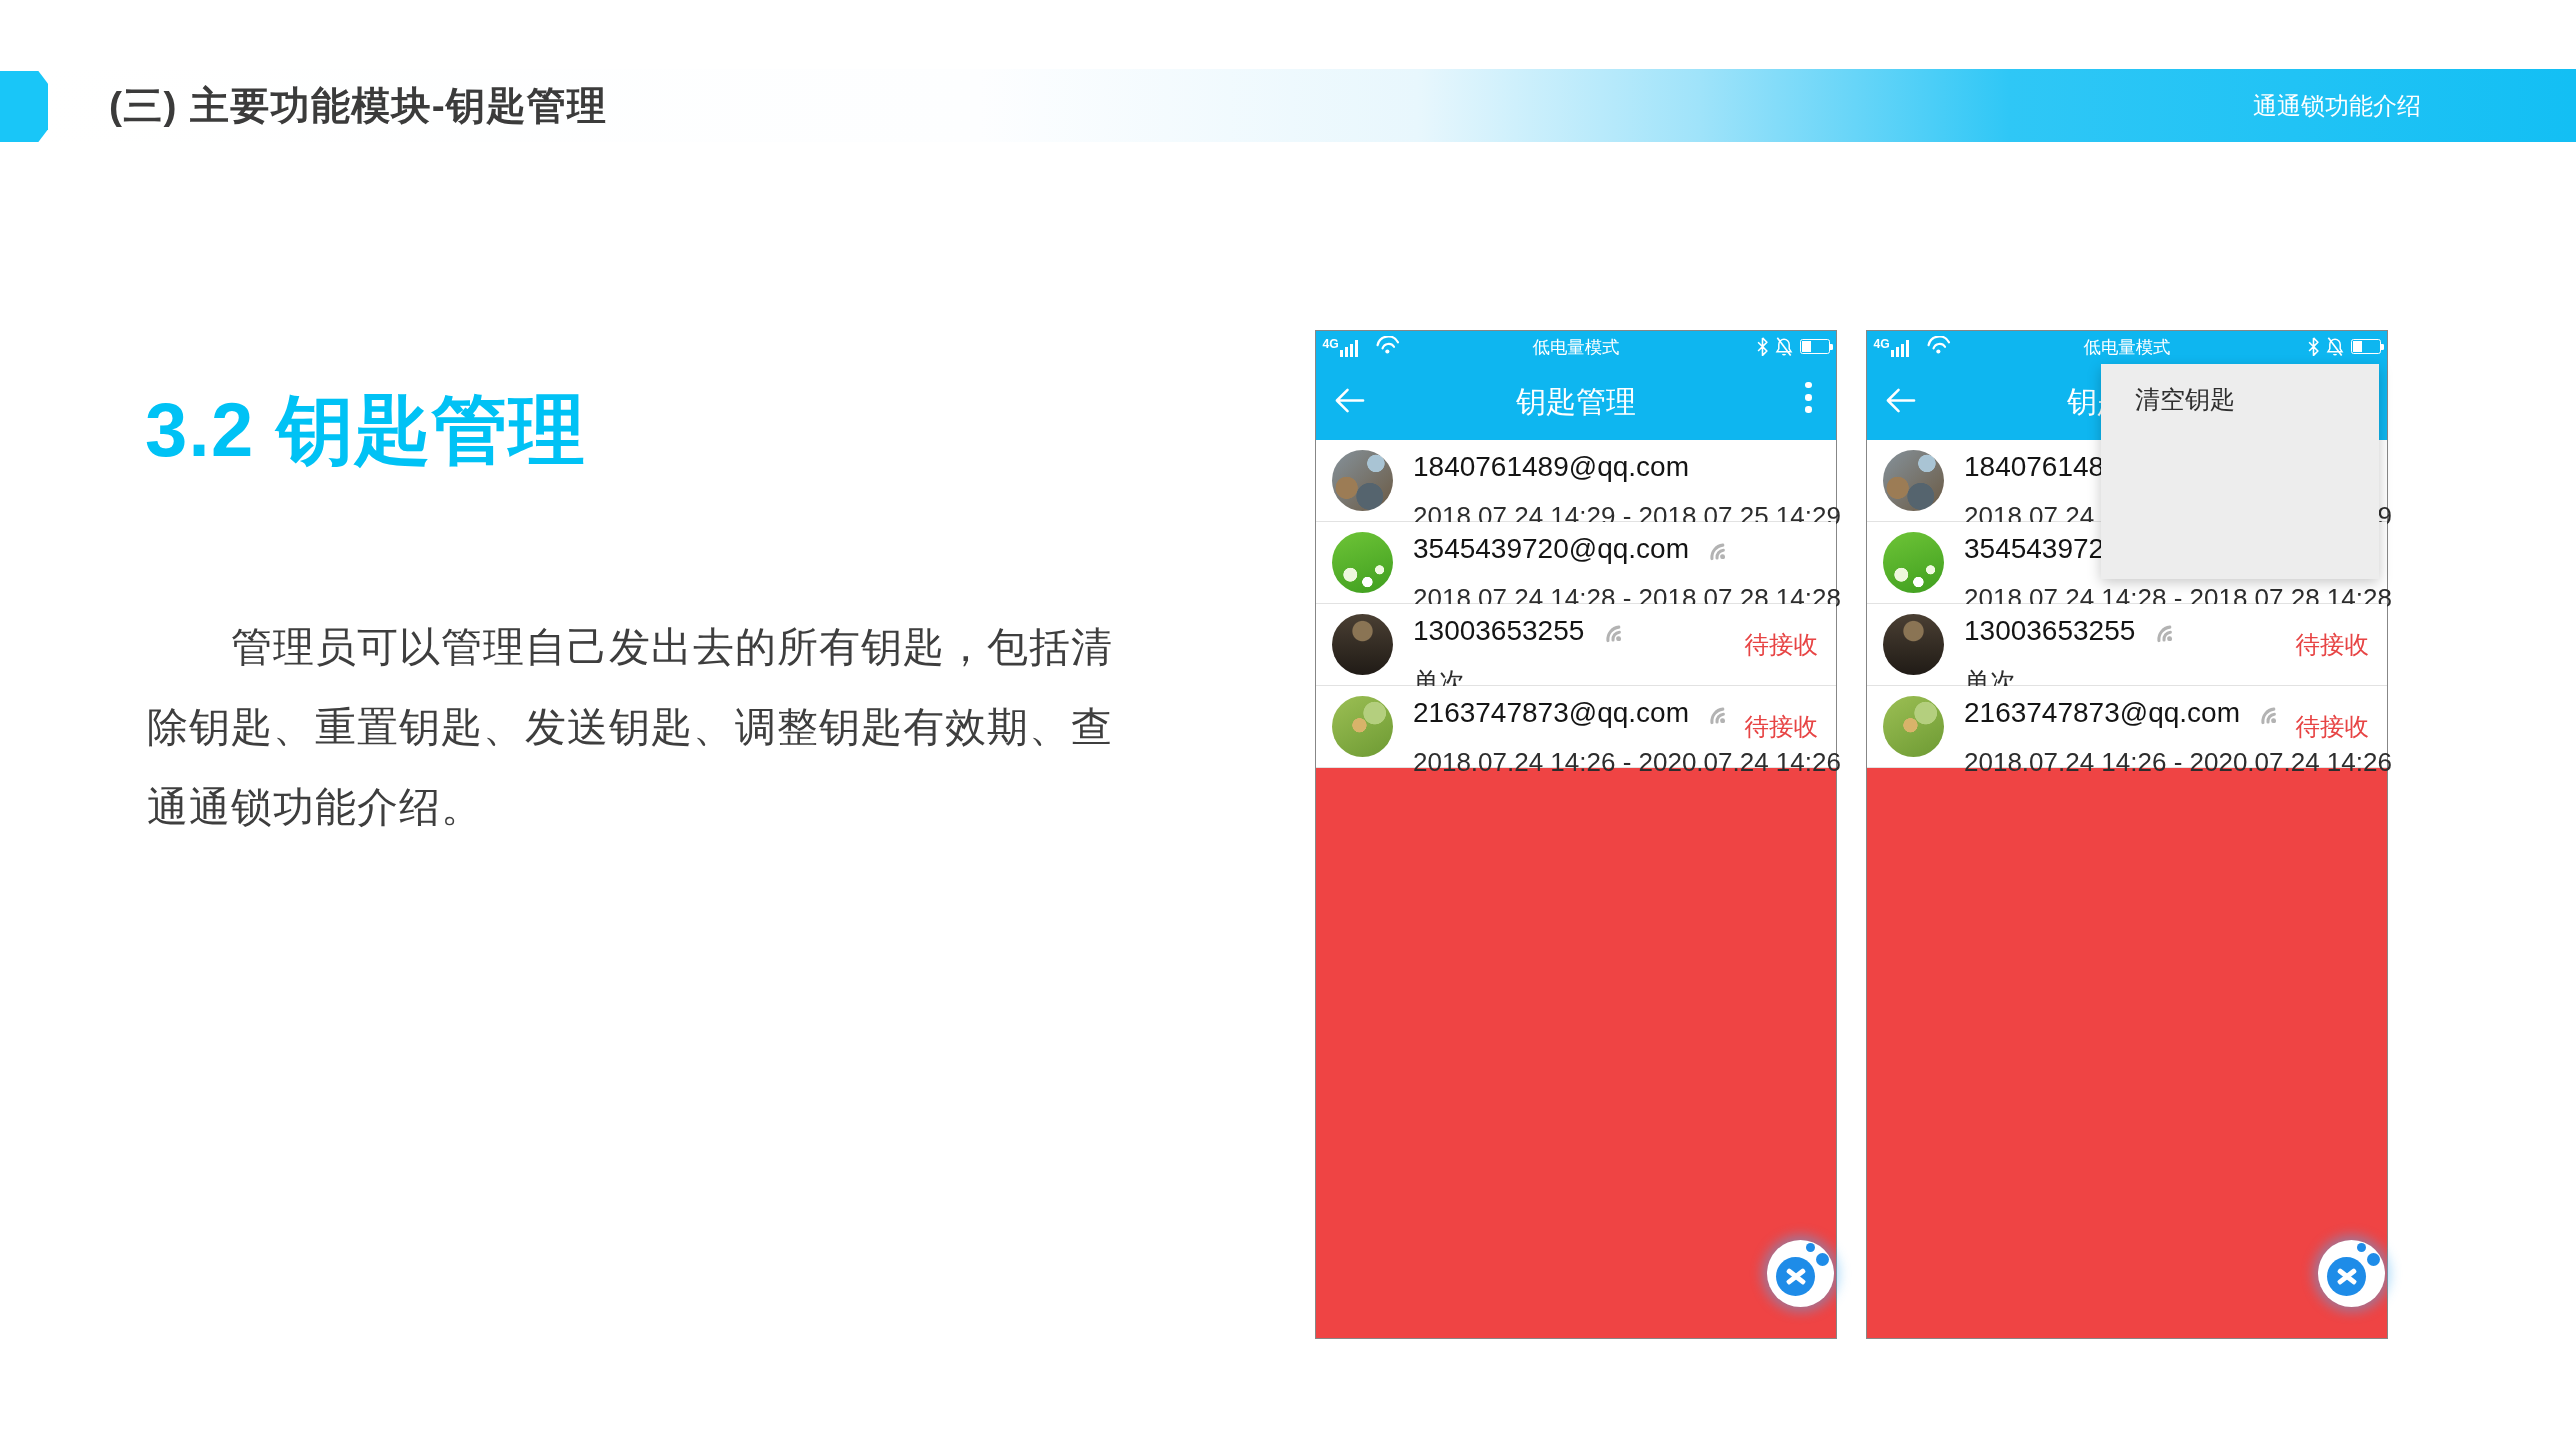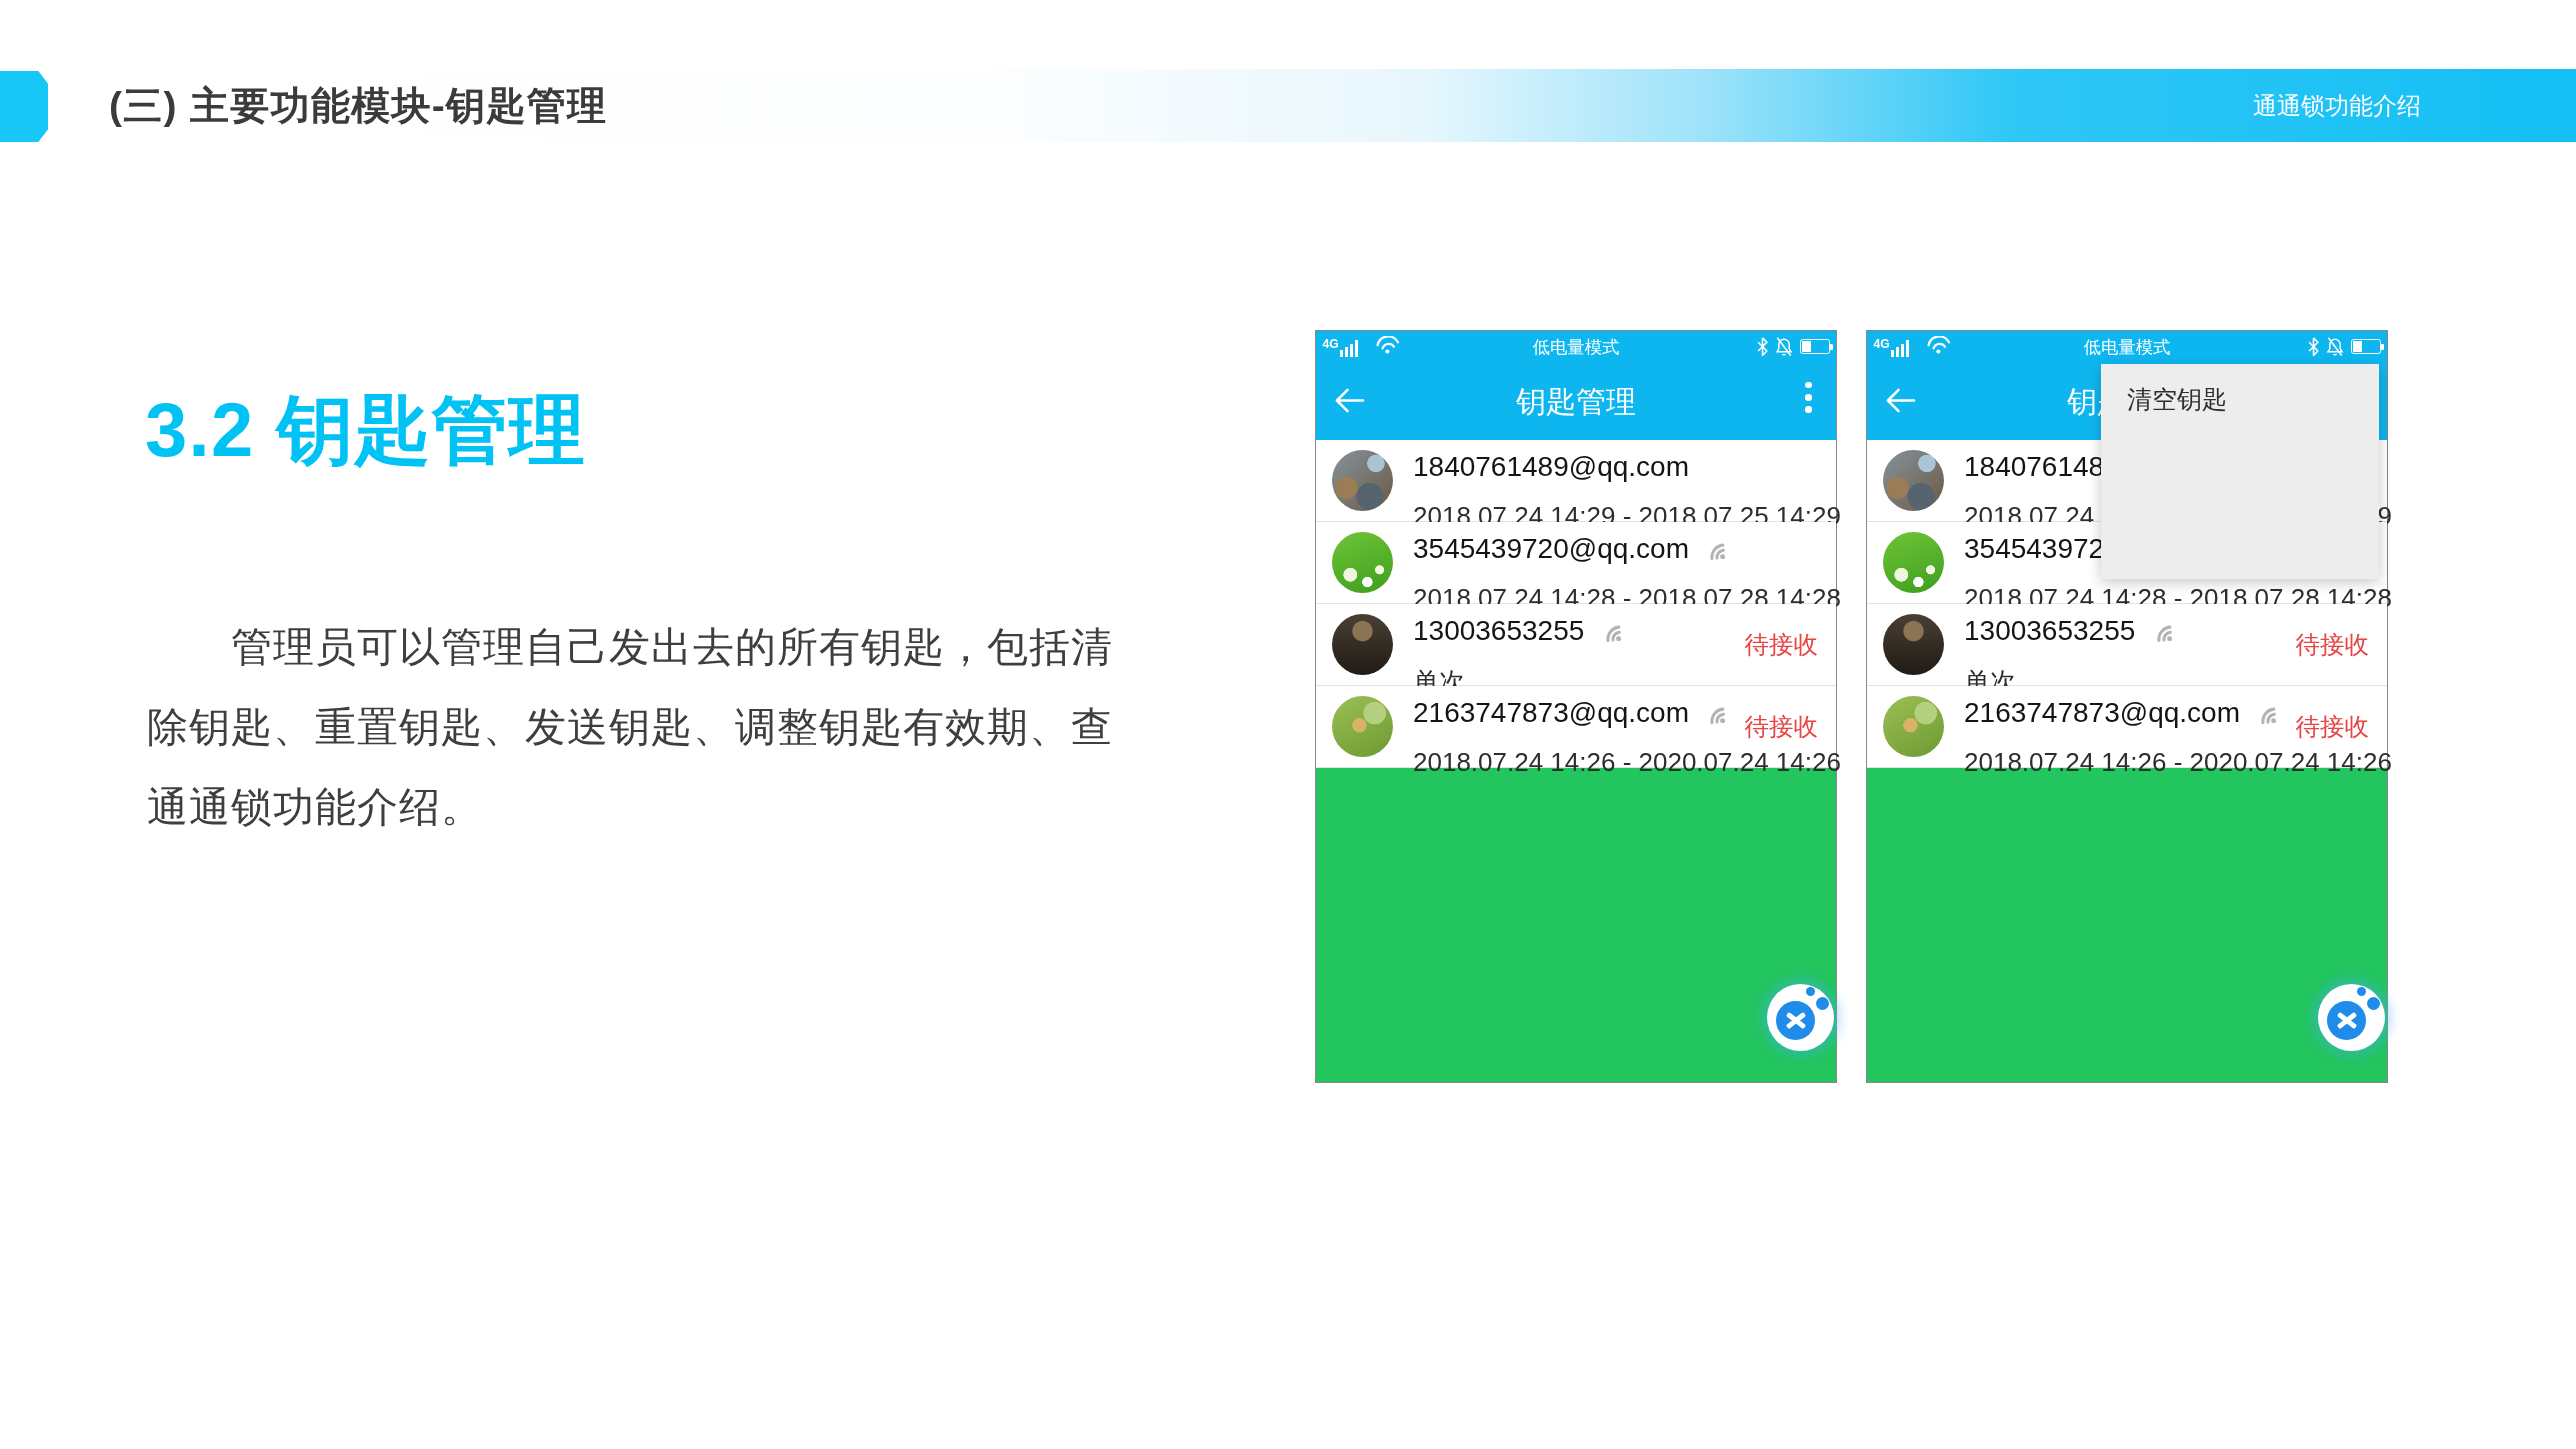--- a/index.html
+++ b/index.html
@@ -16,21 +16,21 @@
   .header-corner{position:absolute;right:155px;top:69px;height:73px;line-height:73px;
     font-size:24px;color:#ffffff;white-space:nowrap;}
 
   
   .main-title{position:absolute;left:145px;top:380px;font-size:76px;font-weight:800;
     color:#00c2f5;letter-spacing:1.3px;white-space:nowrap;}
   .body-text{position:absolute;left:147px;top:607px;width:1069px;color:#3e3e3e;}
   .body-line{font-size:41px;line-height:80px;letter-spacing:1px;white-space:nowrap;}
 
   
-  .phone{position:absolute;top:330px;width:522px;height:753px;background:#22c55e;
+  .phone{position:absolute;top:330px;width:522px;height:1009px;background:#ef4444;
     border:1.9px solid #878787;box-sizing:border-box;}
   .phone-1{left:1315px;}
   .phone-2{left:1866px;}
   .p-head{position:absolute;left:0;top:0;width:100%;height:109px;background:#0eb6f0;}
   .status-row{position:absolute;left:0;top:0;width:100%;height:31px;}
   .sig-group{position:absolute;left:6.4px;top:5.2px;display:flex;align-items:flex-end;height:20.6px;}
   .sig-4g{color:#fff;font-size:12.2px;font-weight:bold;margin-right:1.3px;transform:translateY(-6.4px);}
   .sig-bar{width:3.2px;background:#fff;margin-right:1.9px;}
   .wifi-svg{position:absolute;left:59px;top:5.2px;}
   .status-center{position:absolute;left:0;top:0;width:100%;height:31px;line-height:32px;
@@ -75,21 +75,21 @@
     background:#ffffff;box-shadow:0 0 11.6px 5.2px rgba(70,175,245,.45);}
   .fab-disc{position:absolute;left:9px;top:16.7px;width:39px;height:39px;border-radius:50%;background:#1e8ce8;}
   .fab-x1,.fab-x2{position:absolute;left:9px;top:17.4px;width:22px;height:5.2px;border-radius:1.9px;background:#fff;}
   .fab-x1{transform:rotate(38deg);}
   .fab-x2{transform:rotate(-38deg);}
   .fab-dot-s{position:absolute;left:39px;top:2.6px;width:9px;height:9px;border-radius:50%;background:#1e8ce8;}
   .fab-dot-b{position:absolute;left:49px;top:13px;width:13px;height:13px;border-radius:50%;background:#1e8ce8;}
 
   .ctx-menu{position:absolute;left:234px;top:33px;width:278px;height:215px;background:#ededed;
     box-shadow:0 3.9px 13px rgba(0,0,0,.22);z-index:5;}
-  .ctx-item{height:71px;line-height:71px;padding-left:26px;font-size:25px;color:#2f2f2f;}
+  .ctx-item{height:71px;line-height:71px;padding-left:34px;font-size:25px;color:#2f2f2f;}
 </style>
 </head>
 <body>
 
 <div class="slide">
 
   <div class="header-band"></div>
   <div class="logo-chip"></div>
   <div class="header-title">(三) 主要功能模块-钥匙管理</div>
   <div class="header-corner">通通锁功能介绍</div>

